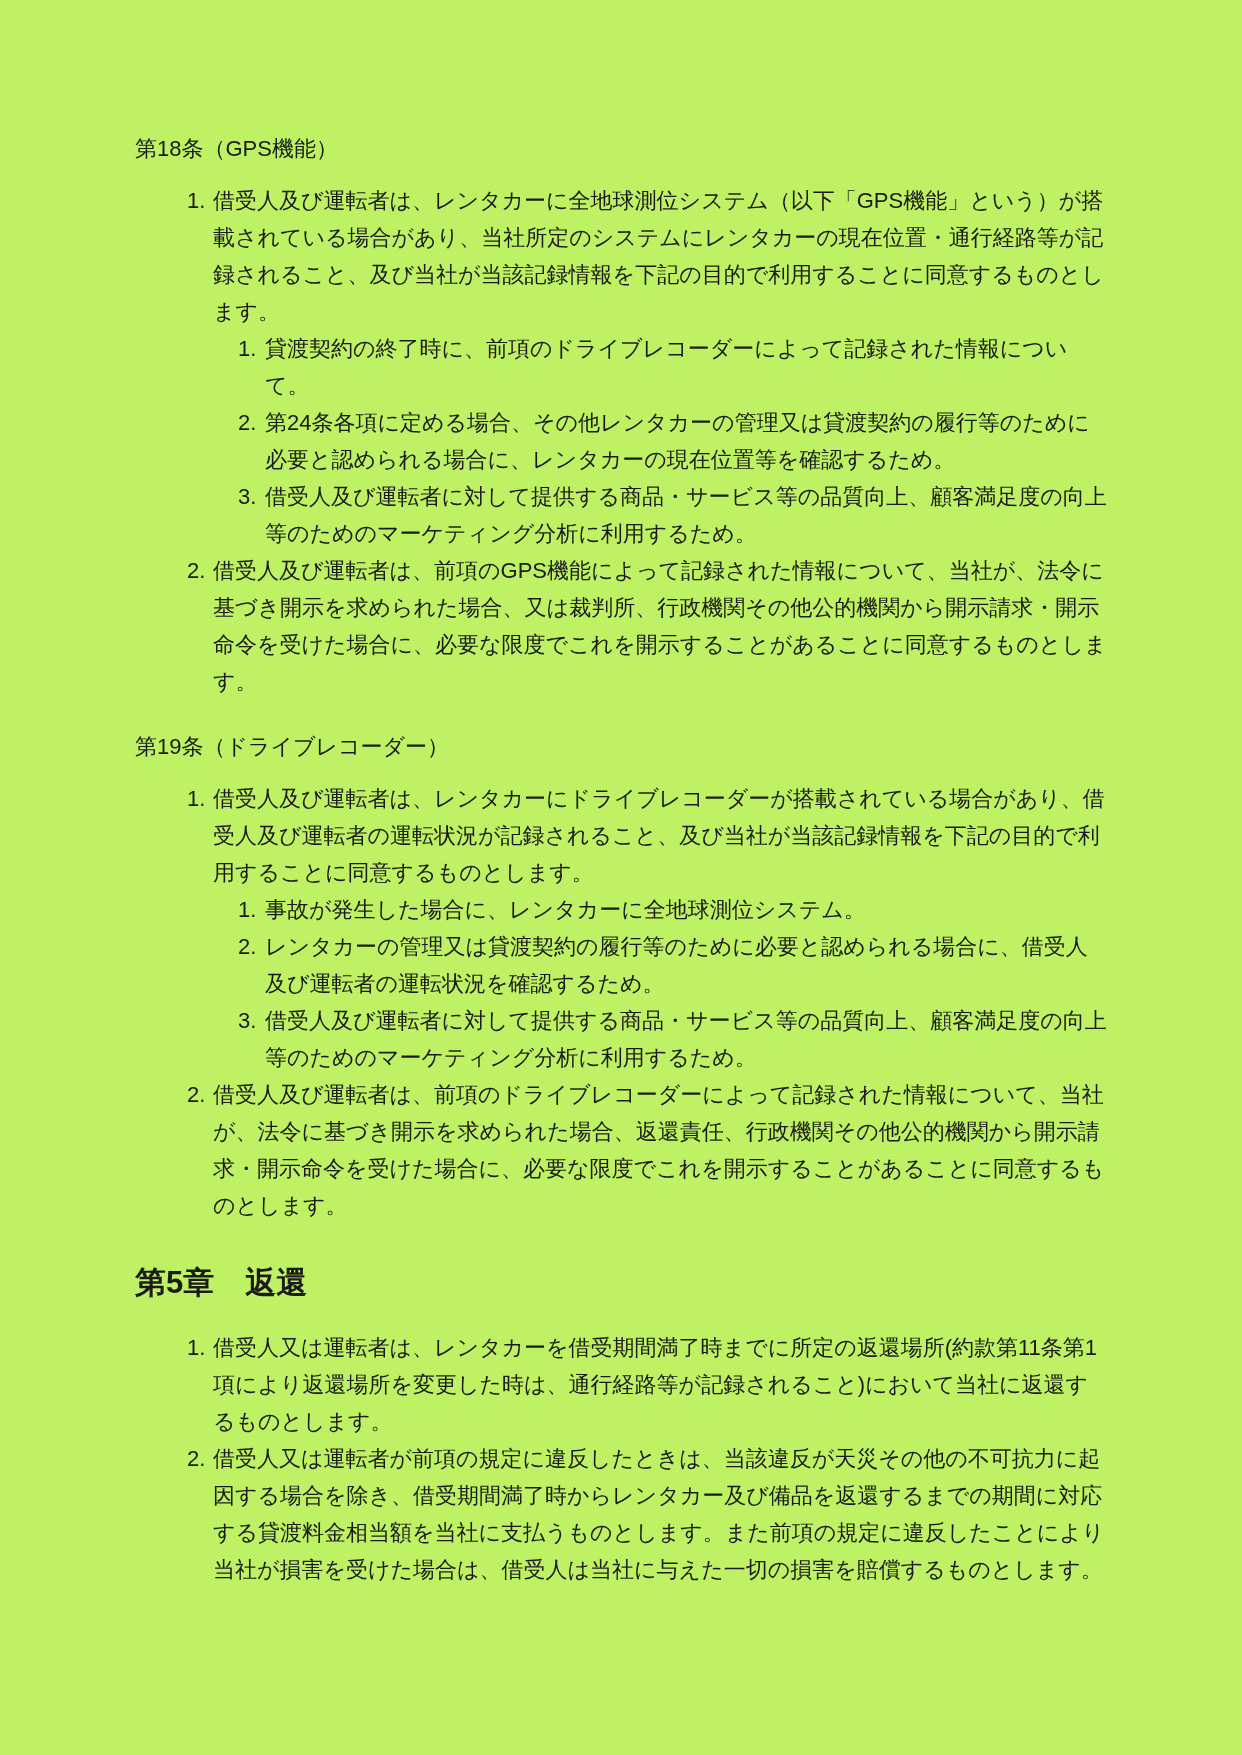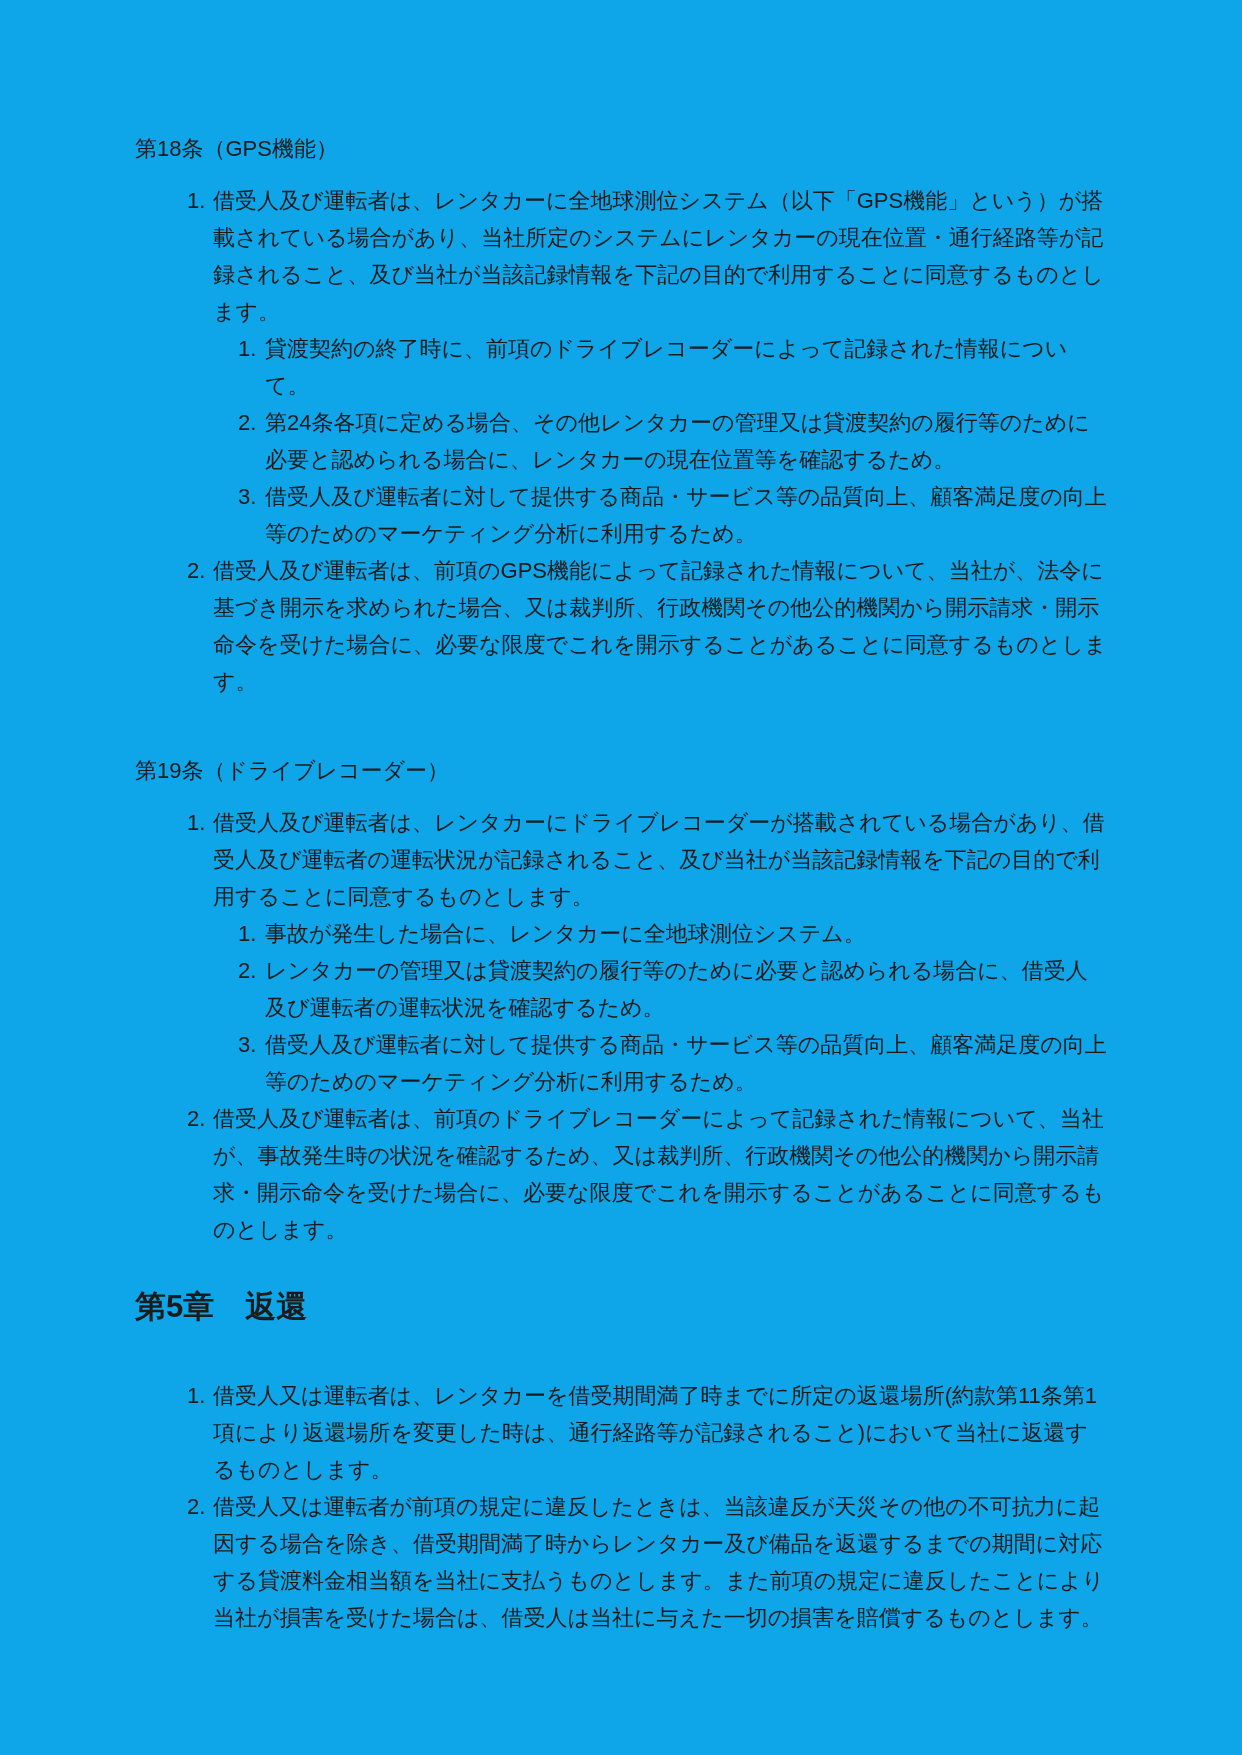--- a/index.html
+++ b/index.html
@@ -13,23 +13,23 @@
     font-family: "Liberation Sans", "DejaVu Sans", sans-serif;
     color: #1b1b1b;
     font-size: 22px;
     line-height: 37px;
   }
   .doc {
     box-sizing: border-box;
     width: 1242px;
     min-height: 1755px;
     padding: 130px 135px 88px 135px;
-    background: #0ea5e9;
+    background: #bef264;
   }
-  .article { margin-top: 52px; }
+  .article { margin-top: 28px; }
   .article:first-child { margin-top: 0; }
   .art-heading {
     font-size: 22px;
     font-weight: 400;
     margin: 0 0 15px 0;
     line-height: 37px;
   }
   .chapter-heading {
     font-size: 31px;
     font-weight: 700;
@@ -103,21 +103,21 @@
           </div>
           <div class="row">
             <span class="num">3.</span>
             <div class="txt">借受人及び運転者に対して提供する商品・サービス等の品質向上、顧客満足度の向上等のためのマーケティング分析に利用するため。</div>
           </div>
         </div>
       </div>
       <div class="li">
         <div class="row">
           <span class="num">2.</span>
-          <div class="txt">借受人及び運転者は、前項のドライブレコーダーによって記録された情報について、当社が、事故発生時の状況を確認するため、又は裁判所、行政機関その他公的機関から開示請求・開示命令を受けた場合に、必要な限度でこれを開示することがあることに同意するものとします。</div>
+          <div class="txt">借受人及び運転者は、前項のドライブレコーダーによって記録された情報について、当社が、法令に基づき開示を求められた場合、返還責任、行政機関その他公的機関から開示請求・開示命令を受けた場合に、必要な限度でこれを開示することがあることに同意するものとします。</div>
         </div>
       </div>
     </div>
   </section>
 
   <h2 class="chapter-heading">第5章　返還</h2>
 
   <section class="article">
     <div class="list-l1">
       <div class="li">

